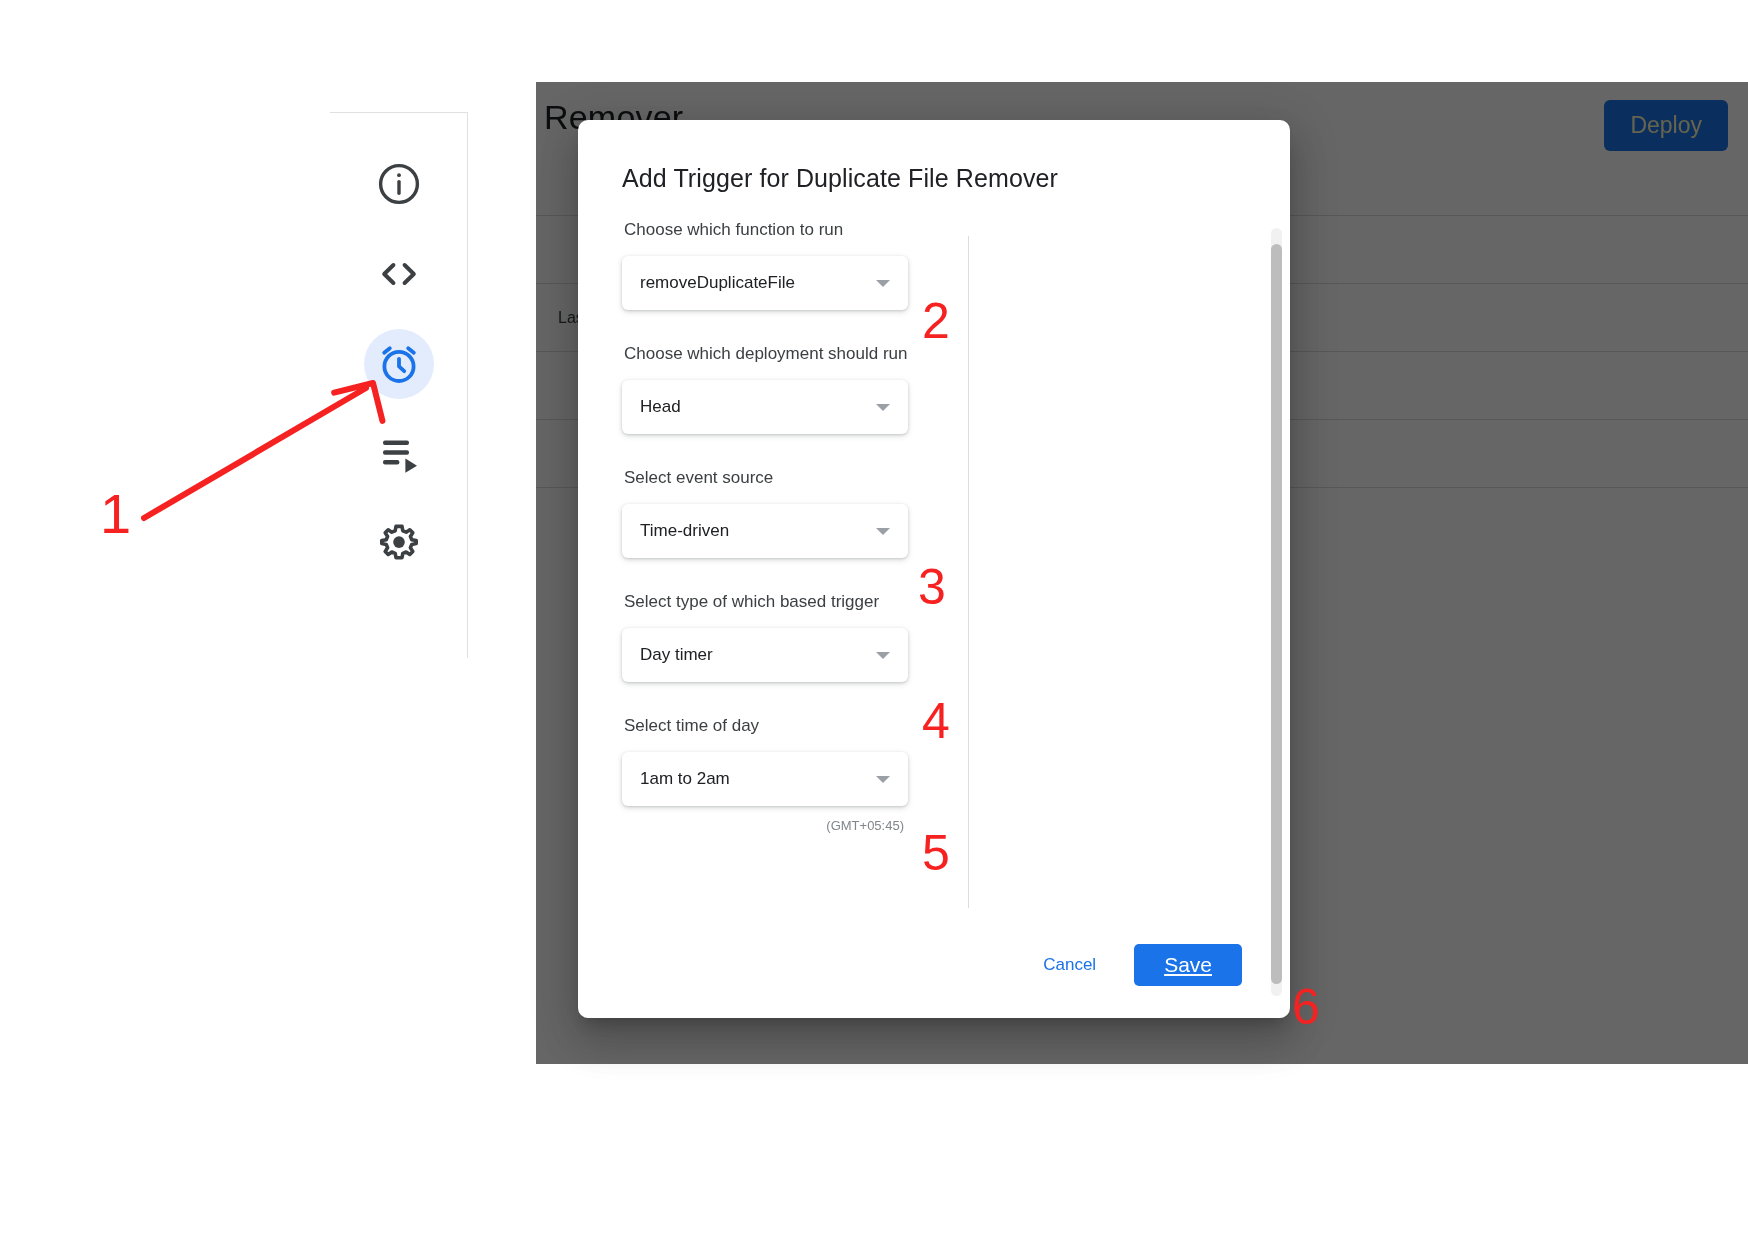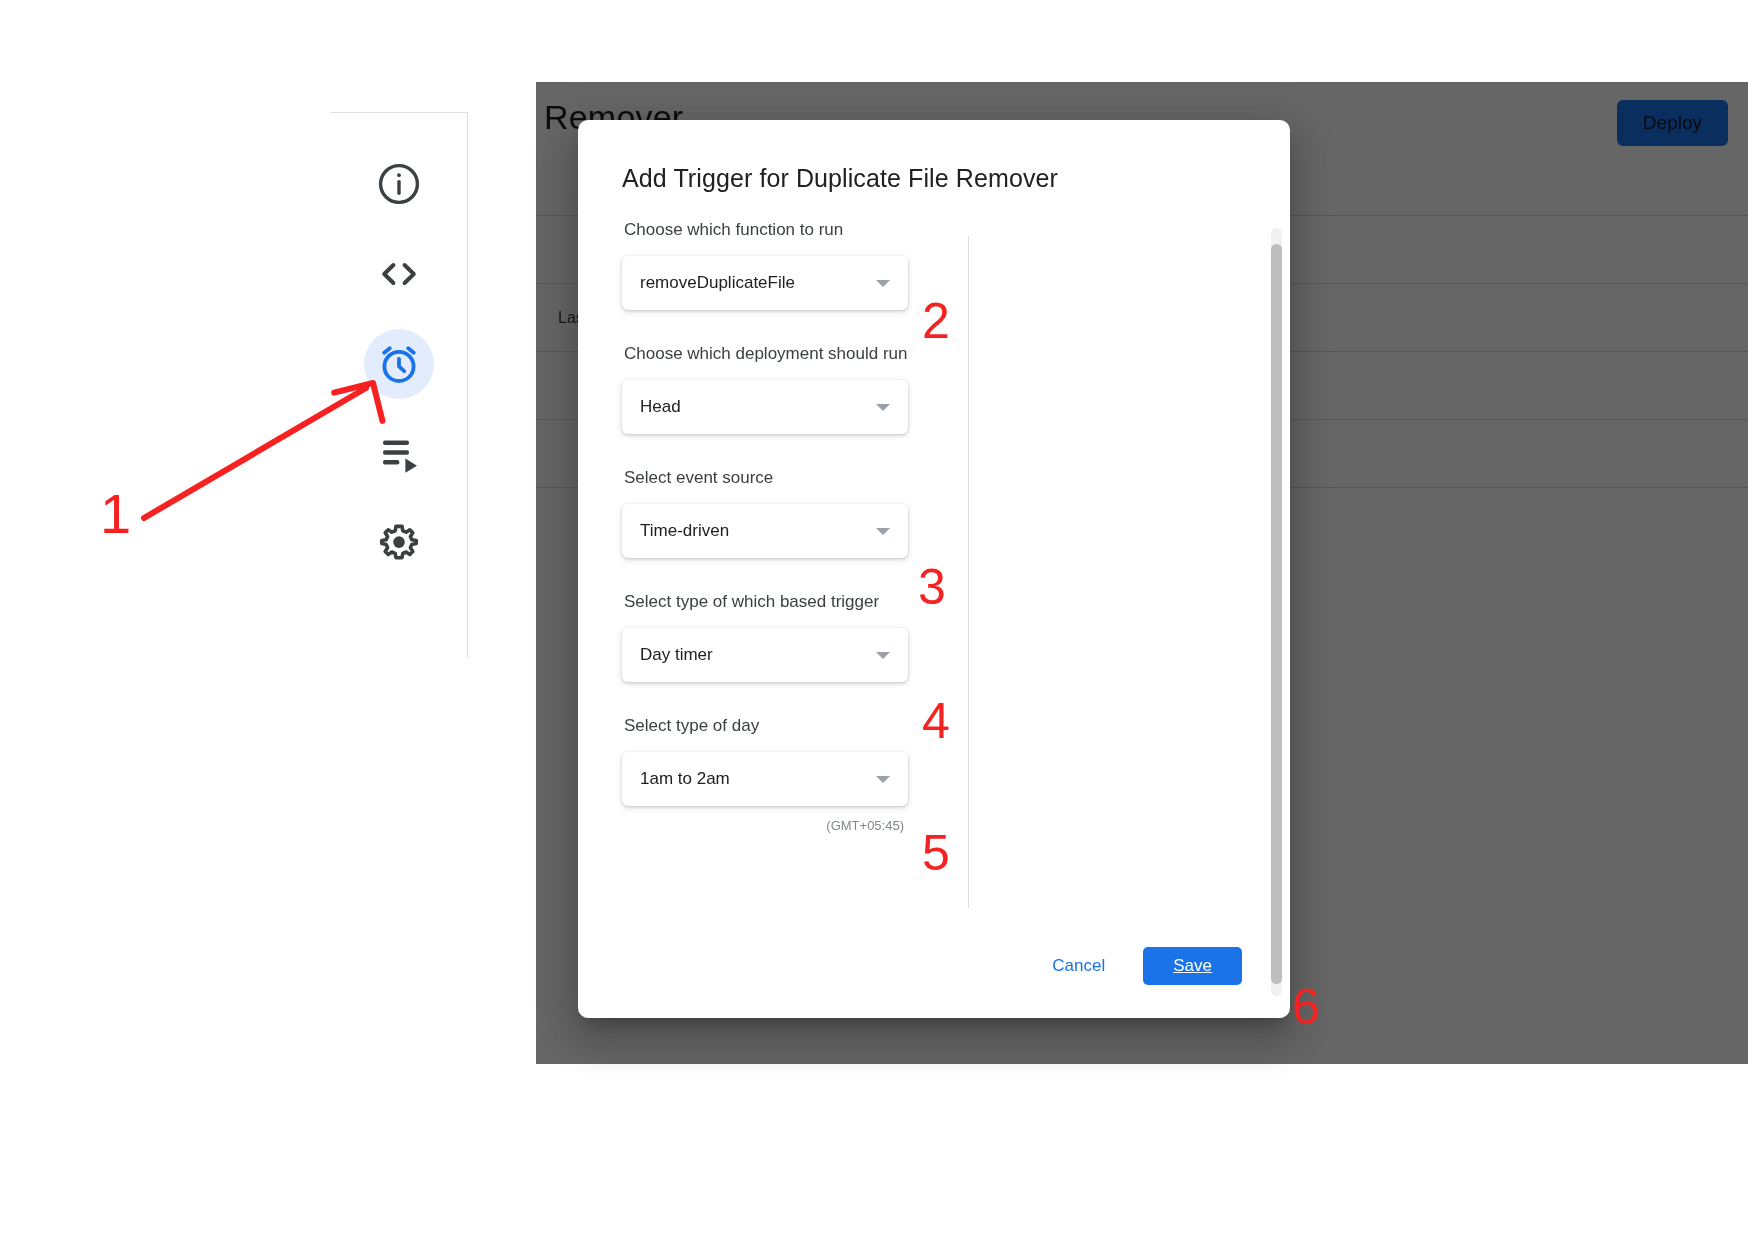--- a/index.html
+++ b/index.html
@@ -93,24 +93,24 @@
     font-size: 34px;
     color: #202124;
     letter-spacing: 0.2px;
     white-space: nowrap;
   }
   #deploy-btn {
     position: absolute;
     right: 20px;
     top: 18px;
     background: #1a73e8;
-    color: #0f172a;
+    color: #fef9c3;
     border: none;
     border-radius: 6px;
-    font-size: 19px;
+    font-size: 23px;
     font-family: "Liberation Sans", sans-serif;
     padding: 12px 26px;
     cursor: pointer;
     white-space: nowrap;
   }
   .bg-row {
     position: absolute;
     left: 0;
     width: 100%;
     border-bottom: 1px solid #dadce0;
@@ -286,21 +286,21 @@
     color: #1a73e8;
     font-size: 17px;
     font-family: "Liberation Sans", sans-serif;
     padding: 10px 16px;
     cursor: pointer;
   }
   #save-btn {
     background: #1a73e8;
     border: none;
     color: #fff;
-    font-size: 17px;
+    font-size: 21px;
     font-family: "Liberation Sans", sans-serif;
     padding: 9px 30px;
     border-radius: 5px;
     cursor: pointer;
     text-decoration: underline;
   }
 </style>
 </head>
 <body>
 
@@ -410,21 +410,21 @@
 
       <div class="field-block">
         <div class="field-label">Select type of which based trigger</div>
         <div class="mat-select">
           <span class="sel-value">Day timer</span>
           <span class="caret"></span>
         </div>
       </div>
 
       <div class="field-block" style="margin-bottom:0;">
-        <div class="field-label">Select type of day</div>
+        <div class="field-label">Select time of day</div>
         <div class="mat-select">
           <span class="sel-value">1am to 2am</span>
           <span class="caret"></span>
         </div>
         <div id="tz-hint">(GMT+05:45)</div>
       </div>
 
     </div>
 
     <div id="col-divider"></div>

